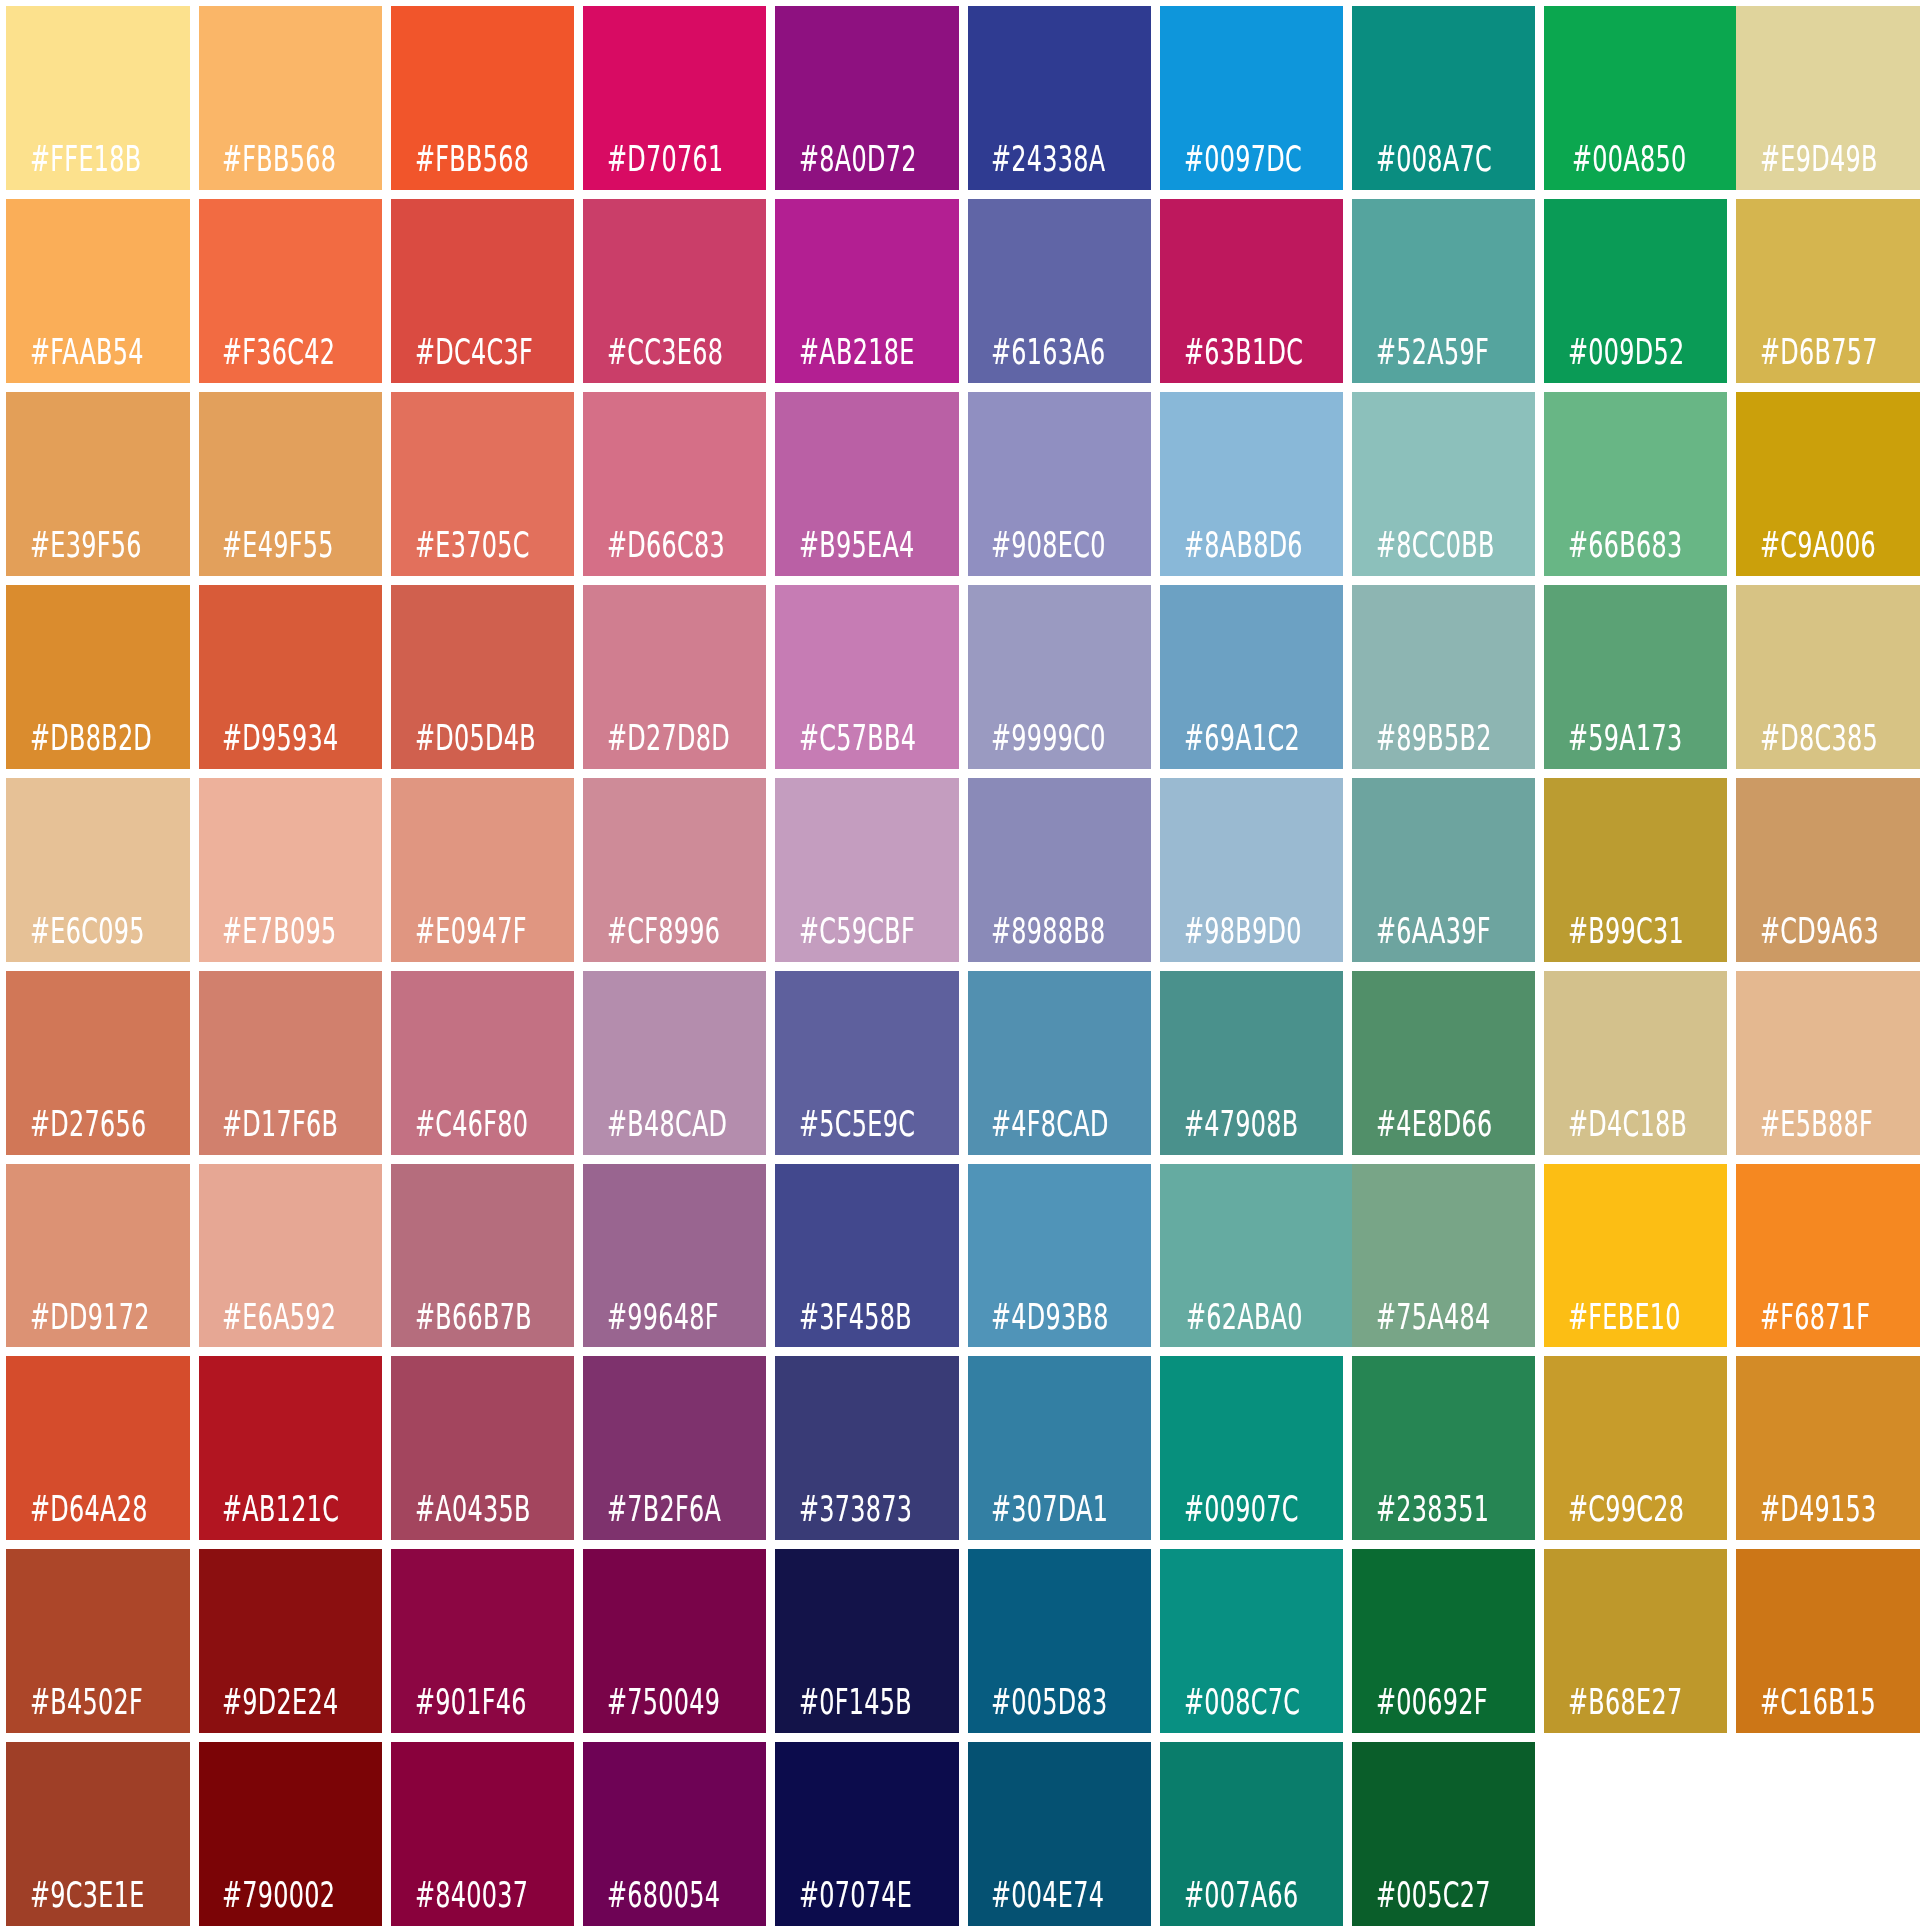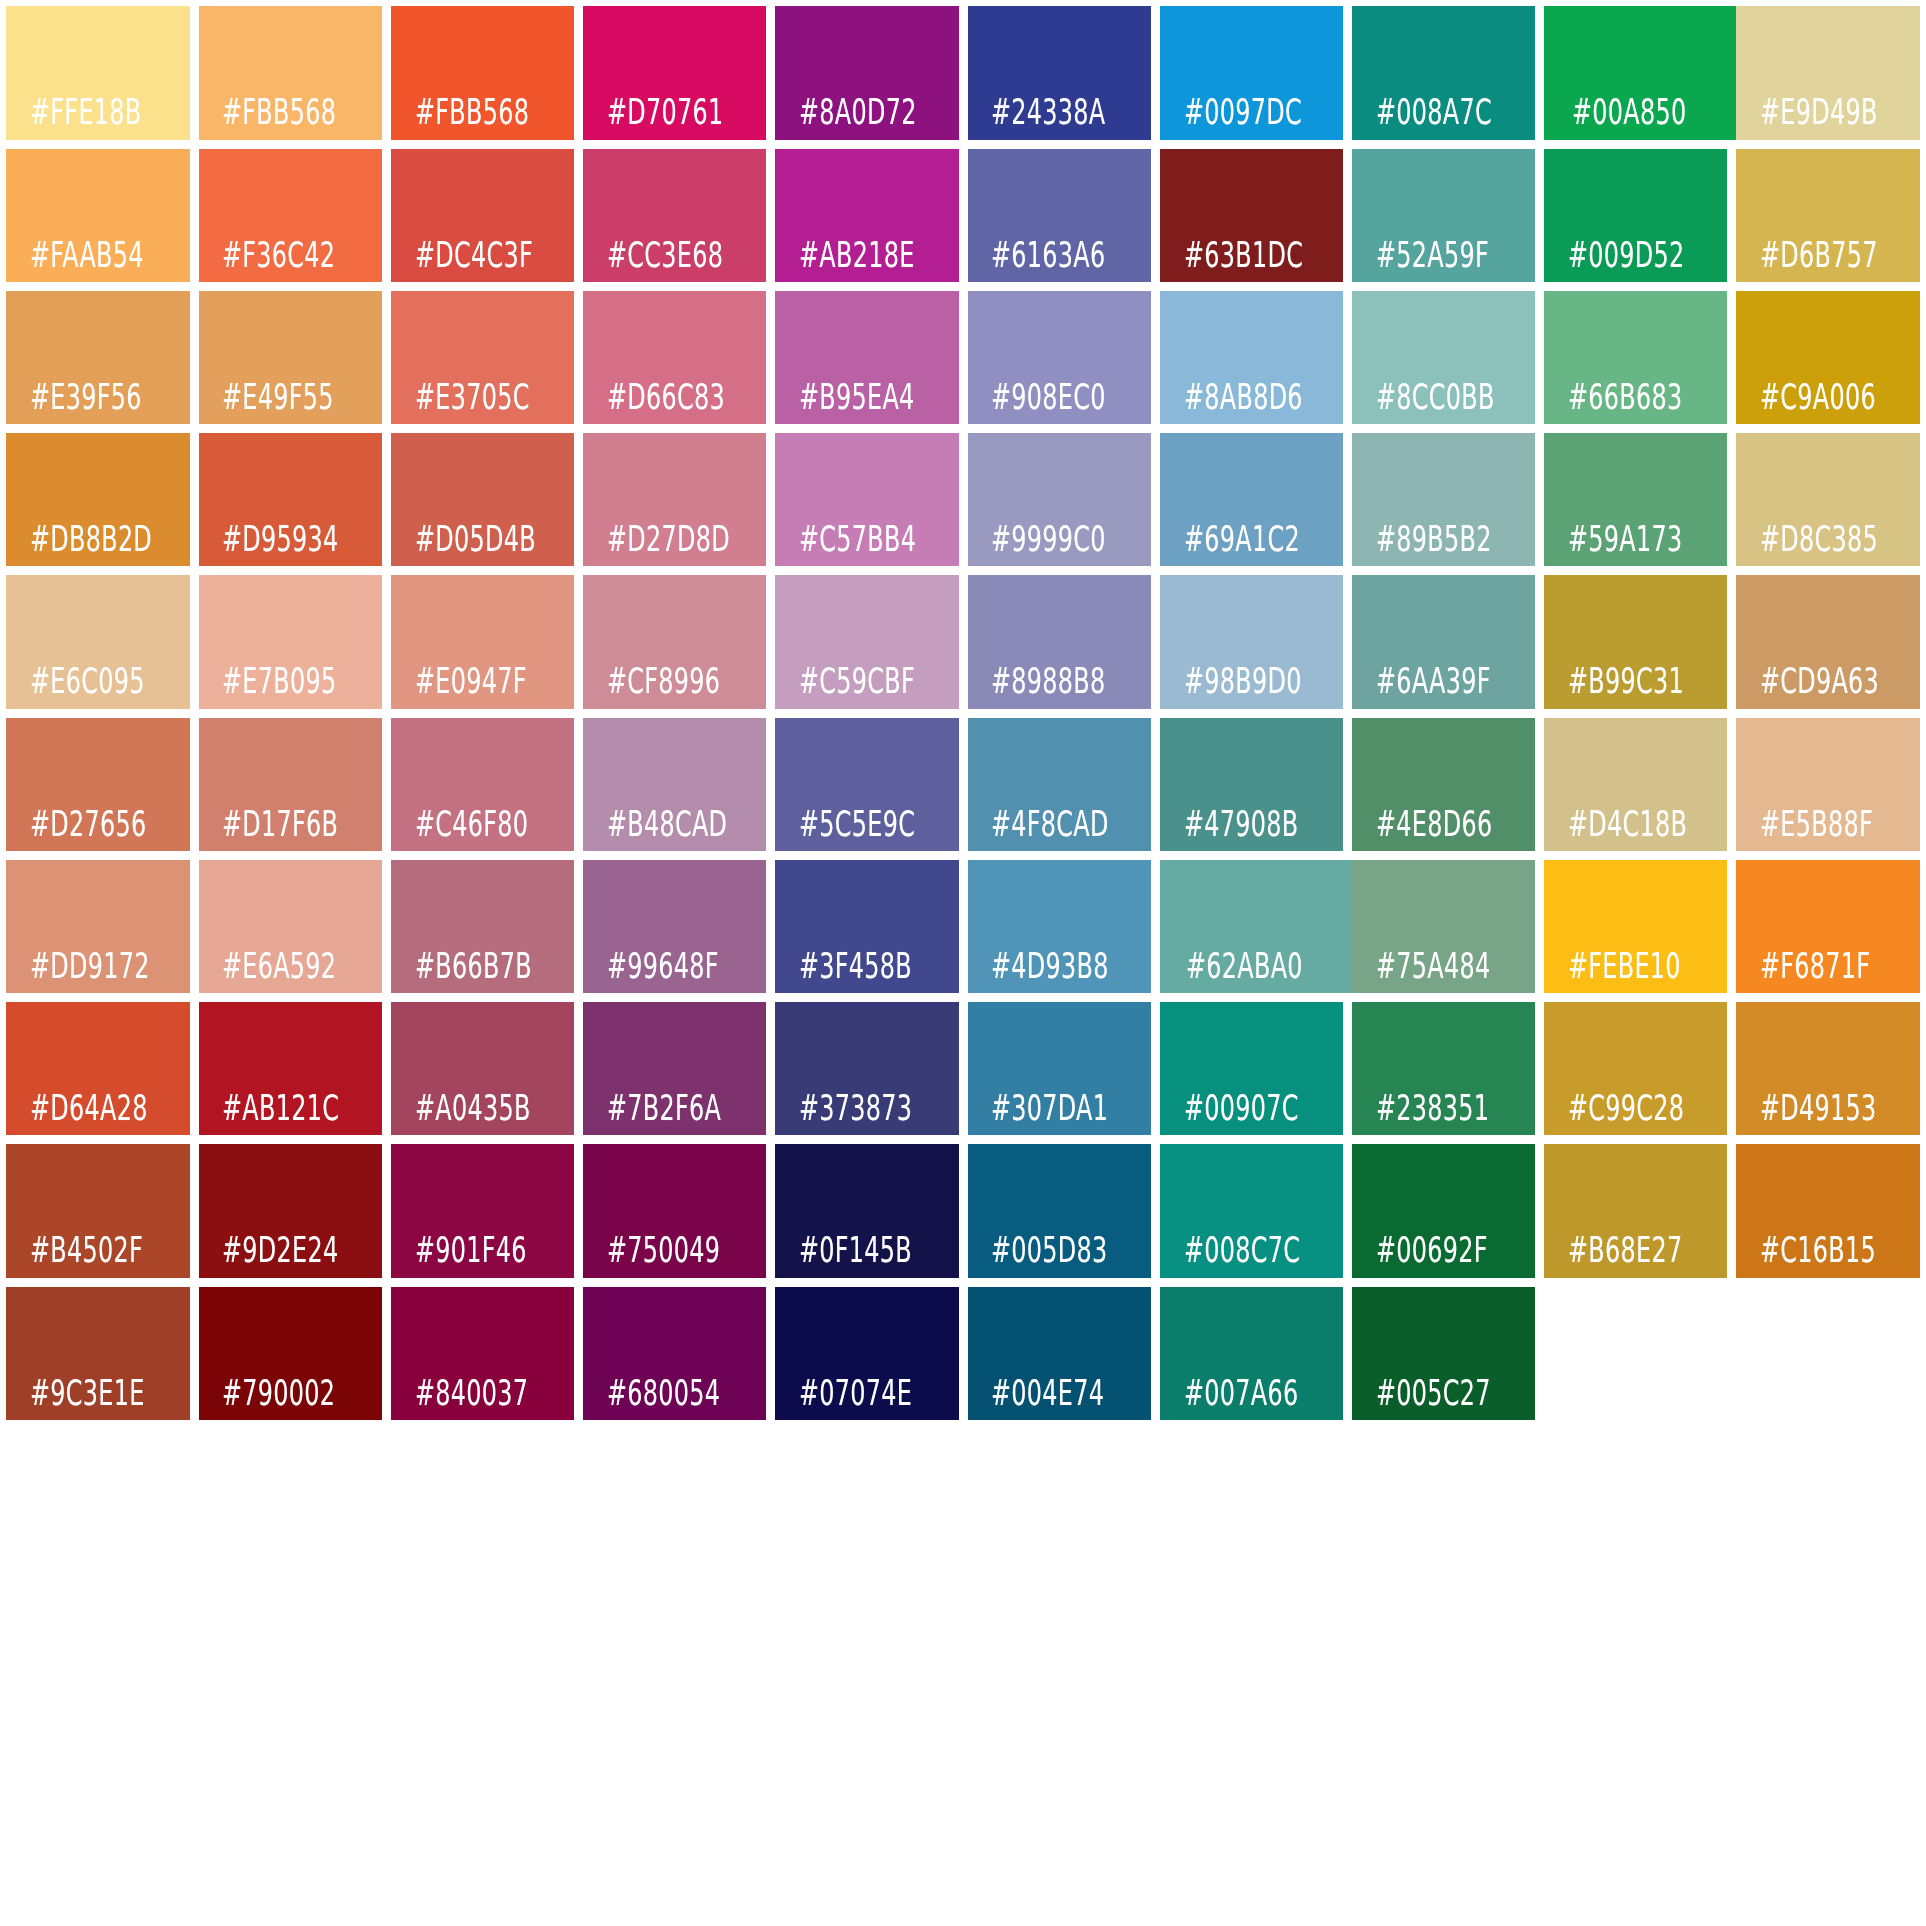--- a/index.html
+++ b/index.html
@@ -12,21 +12,21 @@
     width: 1926px;
     height: 1926px;
     font-family: "DejaVu Sans", sans-serif;
     overflow: hidden;
   }
   #palette-grid {
     display: grid;
     grid-template-columns: repeat(10, 1fr);
     grid-template-rows: repeat(10, 1fr);
     width: 1926px;
-    height: 1420px;
+    height: 1926px;
     gap: 9px;
     padding: 6.4px 6.4px 0 6.4px;
     box-sizing: border-box;
     background: #ffffff;
   }
   .swatch {
     position: relative;
     display: block;
     width: 100%;
     height: 100%;
@@ -93,21 +93,21 @@
     </div>
     <div class="swatch" style="background: rgb(202, 62, 105); text-align: right;">
       <span class="swatch-label">#CC3E68</span>
     </div>
     <div class="swatch" style="background: rgb(179, 31, 146);">
       <span class="swatch-label">#AB218E</span>
     </div>
     <div class="swatch" style="background: rgb(96, 101, 166);">
       <span class="swatch-label">#6163A6</span>
     </div>
-    <div class="swatch" style="background: #7f1d1d;">
+    <div class="swatch" style="background: #be185d;">
       <span class="swatch-label">#63B1DC</span>
     </div>
     <div class="swatch" style="background: rgb(85, 164, 158);">
       <span class="swatch-label">#52A59F</span>
     </div>
     <div class="swatch" style="background: rgb(10, 155, 86);">
       <span class="swatch-label">#009D52</span>
     </div>
     <div class="swatch" style="background: rgb(213, 181, 79);">
       <span class="swatch-label">#D6B757</span>

